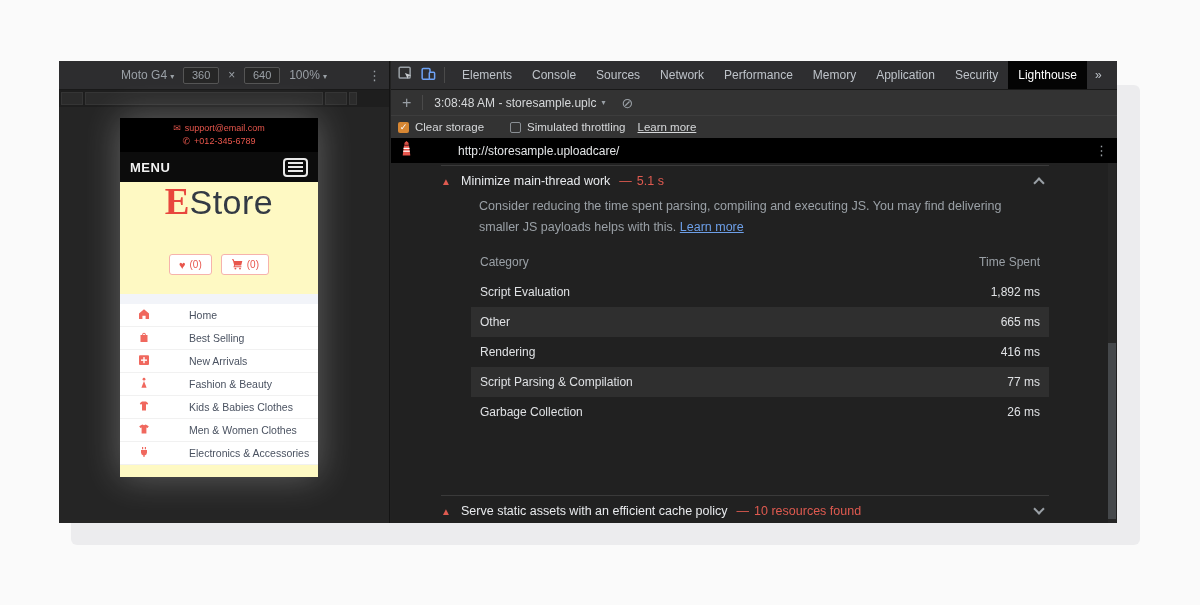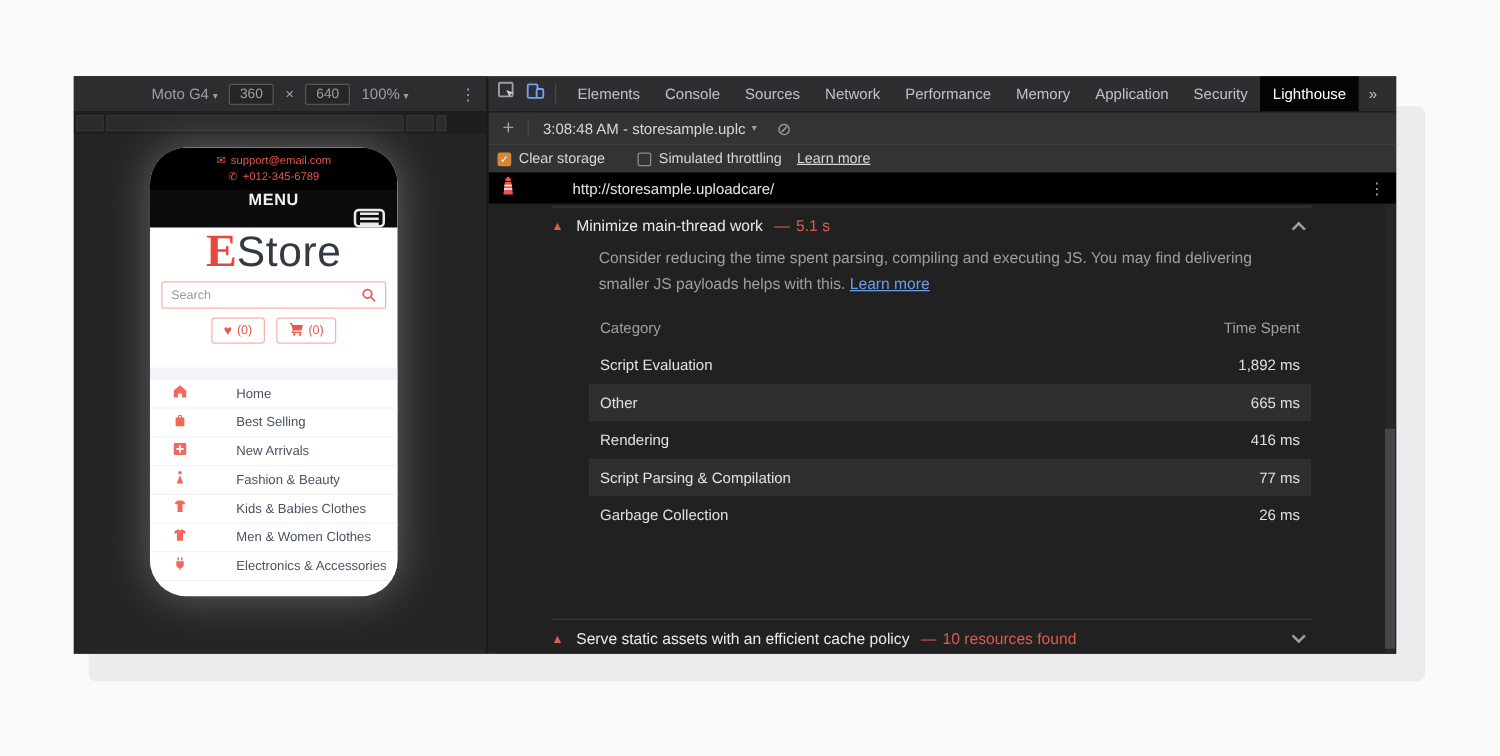--- a/index.html
+++ b/index.html
@@ -18,25 +18,25 @@
                  display:flex; align-items:center; justify-content:center; gap:9px; color:#9aa0a6; font-size:12px; }
   .dev-toolbar .caret { font-size:8px; margin-left:3px; }
   .size-box { width:36px; height:17px; border:1px solid #555; border-radius:2px; background:#262626; color:#9aa0a6;
               font-size:11px; display:flex; align-items:center; justify-content:center; }
   .dt-kebab { position:absolute; right:8px; top:7px; font-size:13px; color:#9aa0a6; }
   .ruler-strip { position:absolute; left:0; top:29px; width:100%; height:17px; background:#1e1e1e; display:flex; gap:2px; padding:2px 2px; }
   .ruler-strip div { background:#2b2b2b; border:1px solid #353535; height:100%; }
   .rs-a { width:22px; } .rs-b { width:238px; } .rs-c { width:22px; } .rs-d { width:8px; }
 
   
-  .phone { position:absolute; left:61px; top:57px; width:198px; height:359px; background:#ffffff; overflow:hidden;
-           box-shadow:0 0 34px rgba(255,255,255,.28);border-radius:29px; }
+  .phone { position:absolute; left:61px; top:57px; width:198px; height:359px; background:#fef9c3; overflow:hidden;
+           box-shadow:0 0 34px rgba(255,255,255,.28); }
   .contact-bar { height:34px; background:#000; color:#e8564c; font-size:9px; text-align:center; padding-top:4px; line-height:13px; }
   .contact-bar .cicon { font-size:9px; margin-right:4px; }
-  .menu-bar { height:30px; background:#0c0c0c; display:flex; align-items:center; padding:0 10px;flex-direction:column; }
+  .menu-bar { height:30px; background:#0c0c0c; display:flex; align-items:center; padding:0 10px; }
   .menu-label { color:#f2f2f2; font-size:13px; font-weight:bold; letter-spacing:.5px; }
   .hamburger { margin-left:auto; width:25px; height:19px; border:2px solid #e9e9e9; border-radius:4px;
                display:flex; flex-direction:column; justify-content:center; gap:2px; align-items:center; }
   .hamburger span { display:block; width:15px; height:2px; background:#e9e9e9; }
   .logo { position:absolute; left:0; top:63px; width:100%; text-align:center; height:42px; line-height:42px; }
   .logo-e { font-family:"Liberation Serif", serif; font-weight:bold; font-size:37px; color:#e8473d; }
   .logo-store { font-size:34px; font-weight:300; color:#333a44; letter-spacing:.5px; }
   .search-wrap { position:absolute; left:9px; right:9px; top:107px; height:22px; border:1px solid #f6b3ac; border-radius:2px;
                  display:flex; align-items:center; background:#fff; }
   .search-wrap input { flex:1; border:none; outline:none; font-size:10px; color:#666; padding:0 7px; font-family:"Liberation Sans", sans-serif; background:transparent; }
@@ -134,29 +134,20 @@
           <span class="menu-label">MENU</span>
           <span class="hamburger">
               <span></span>
               <span></span>
               <span></span>
             </span>
         </div>
         <div class="logo">
           <span class="logo-e">E</span><span class="logo-store">Store</span>
         </div>
-        <div class="search-wrap">
-          <input placeholder="Search" style="">
-          <span class="search-ic">
-            <svg width="12" height="12" viewBox="0 0 12 12">
-                <circle cx="5" cy="5" r="3.4" fill="none" stroke="#e8564c" stroke-width="1.4"></circle>
-                <line x1="7.6" y1="7.6" x2="11" y2="11" stroke="#e8564c" stroke-width="1.4"></line>
-              </svg>
-          </span>
-        </div>
         <div class="shop-btns">
           <button class="shop-btn">
             <span class="heart-g">♥</span>
             <span>(0)</span>
           </button>
           <button class="shop-btn">
             <span>
               <svg width="12" height="12" viewBox="0 0 12 12" fill="#e8564c">
                   <path d="M1 1.3h1.7l.5 1.6h8.1L10.2 7.4H3.9l-.2.9h6.7v1H2.4l.7-2.4L1.9 2.3H1Z"></path>
                   <circle cx="4.4" cy="10.6" r="0.95"></circle>

